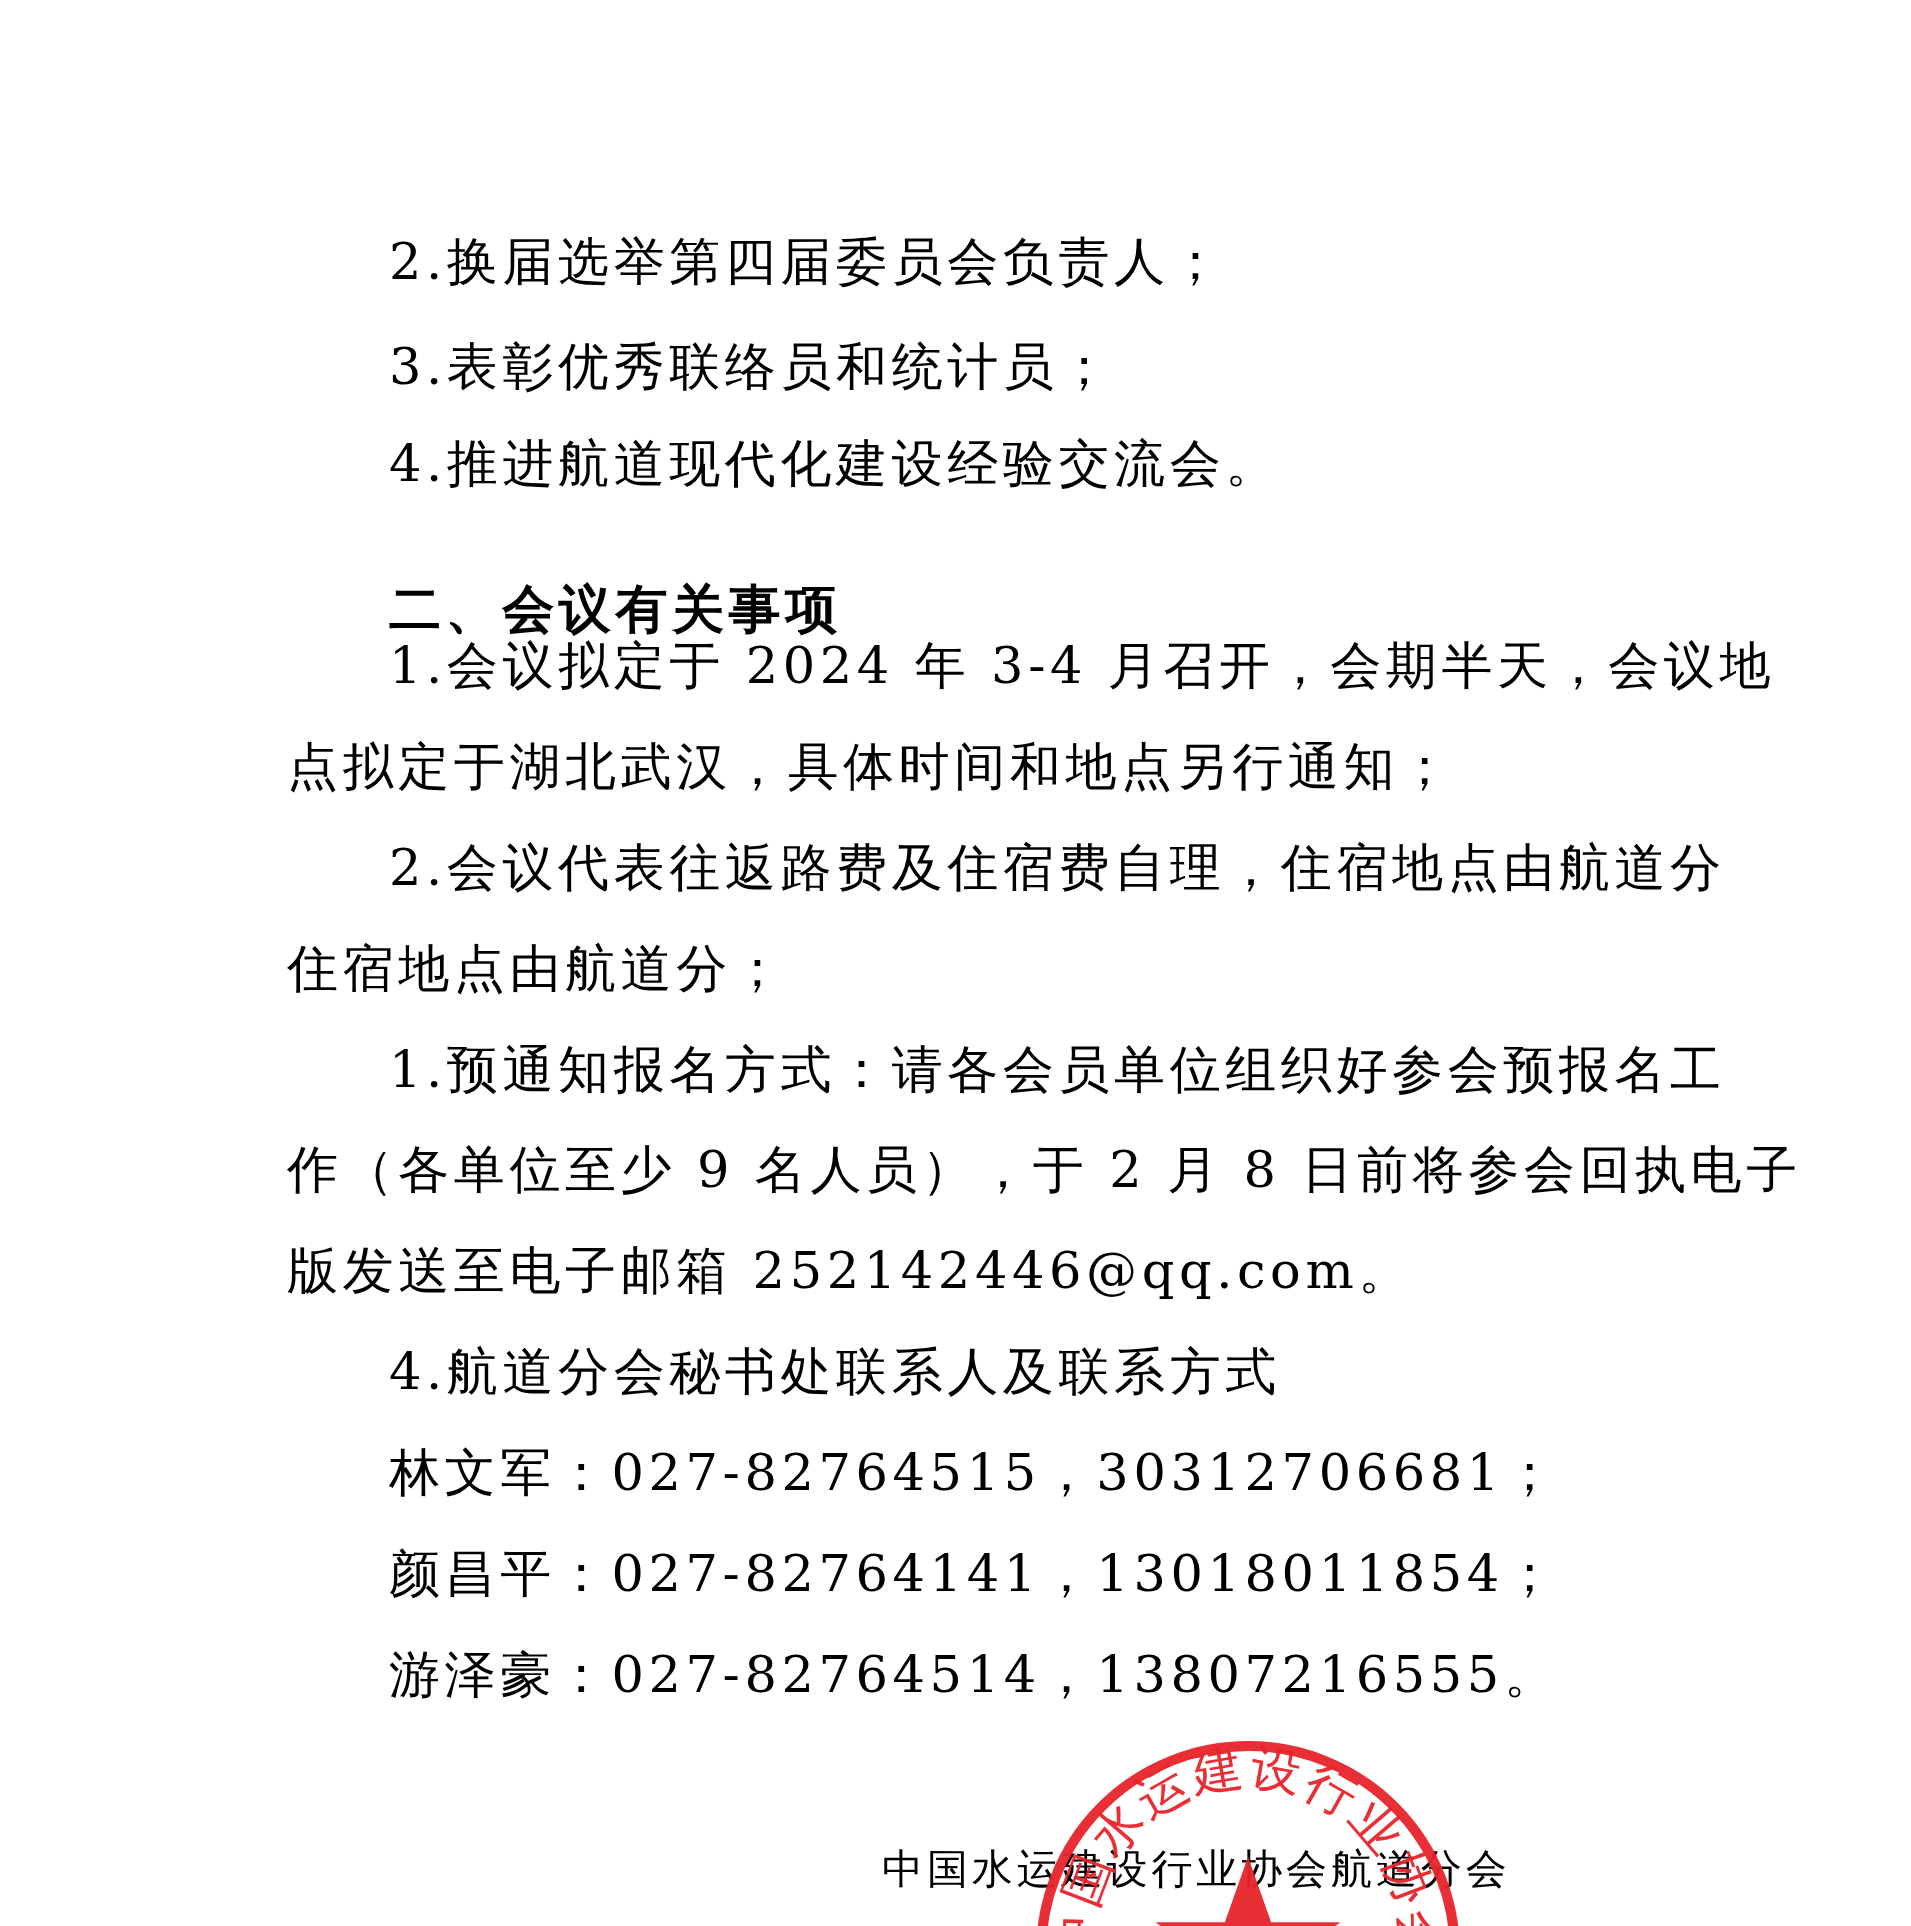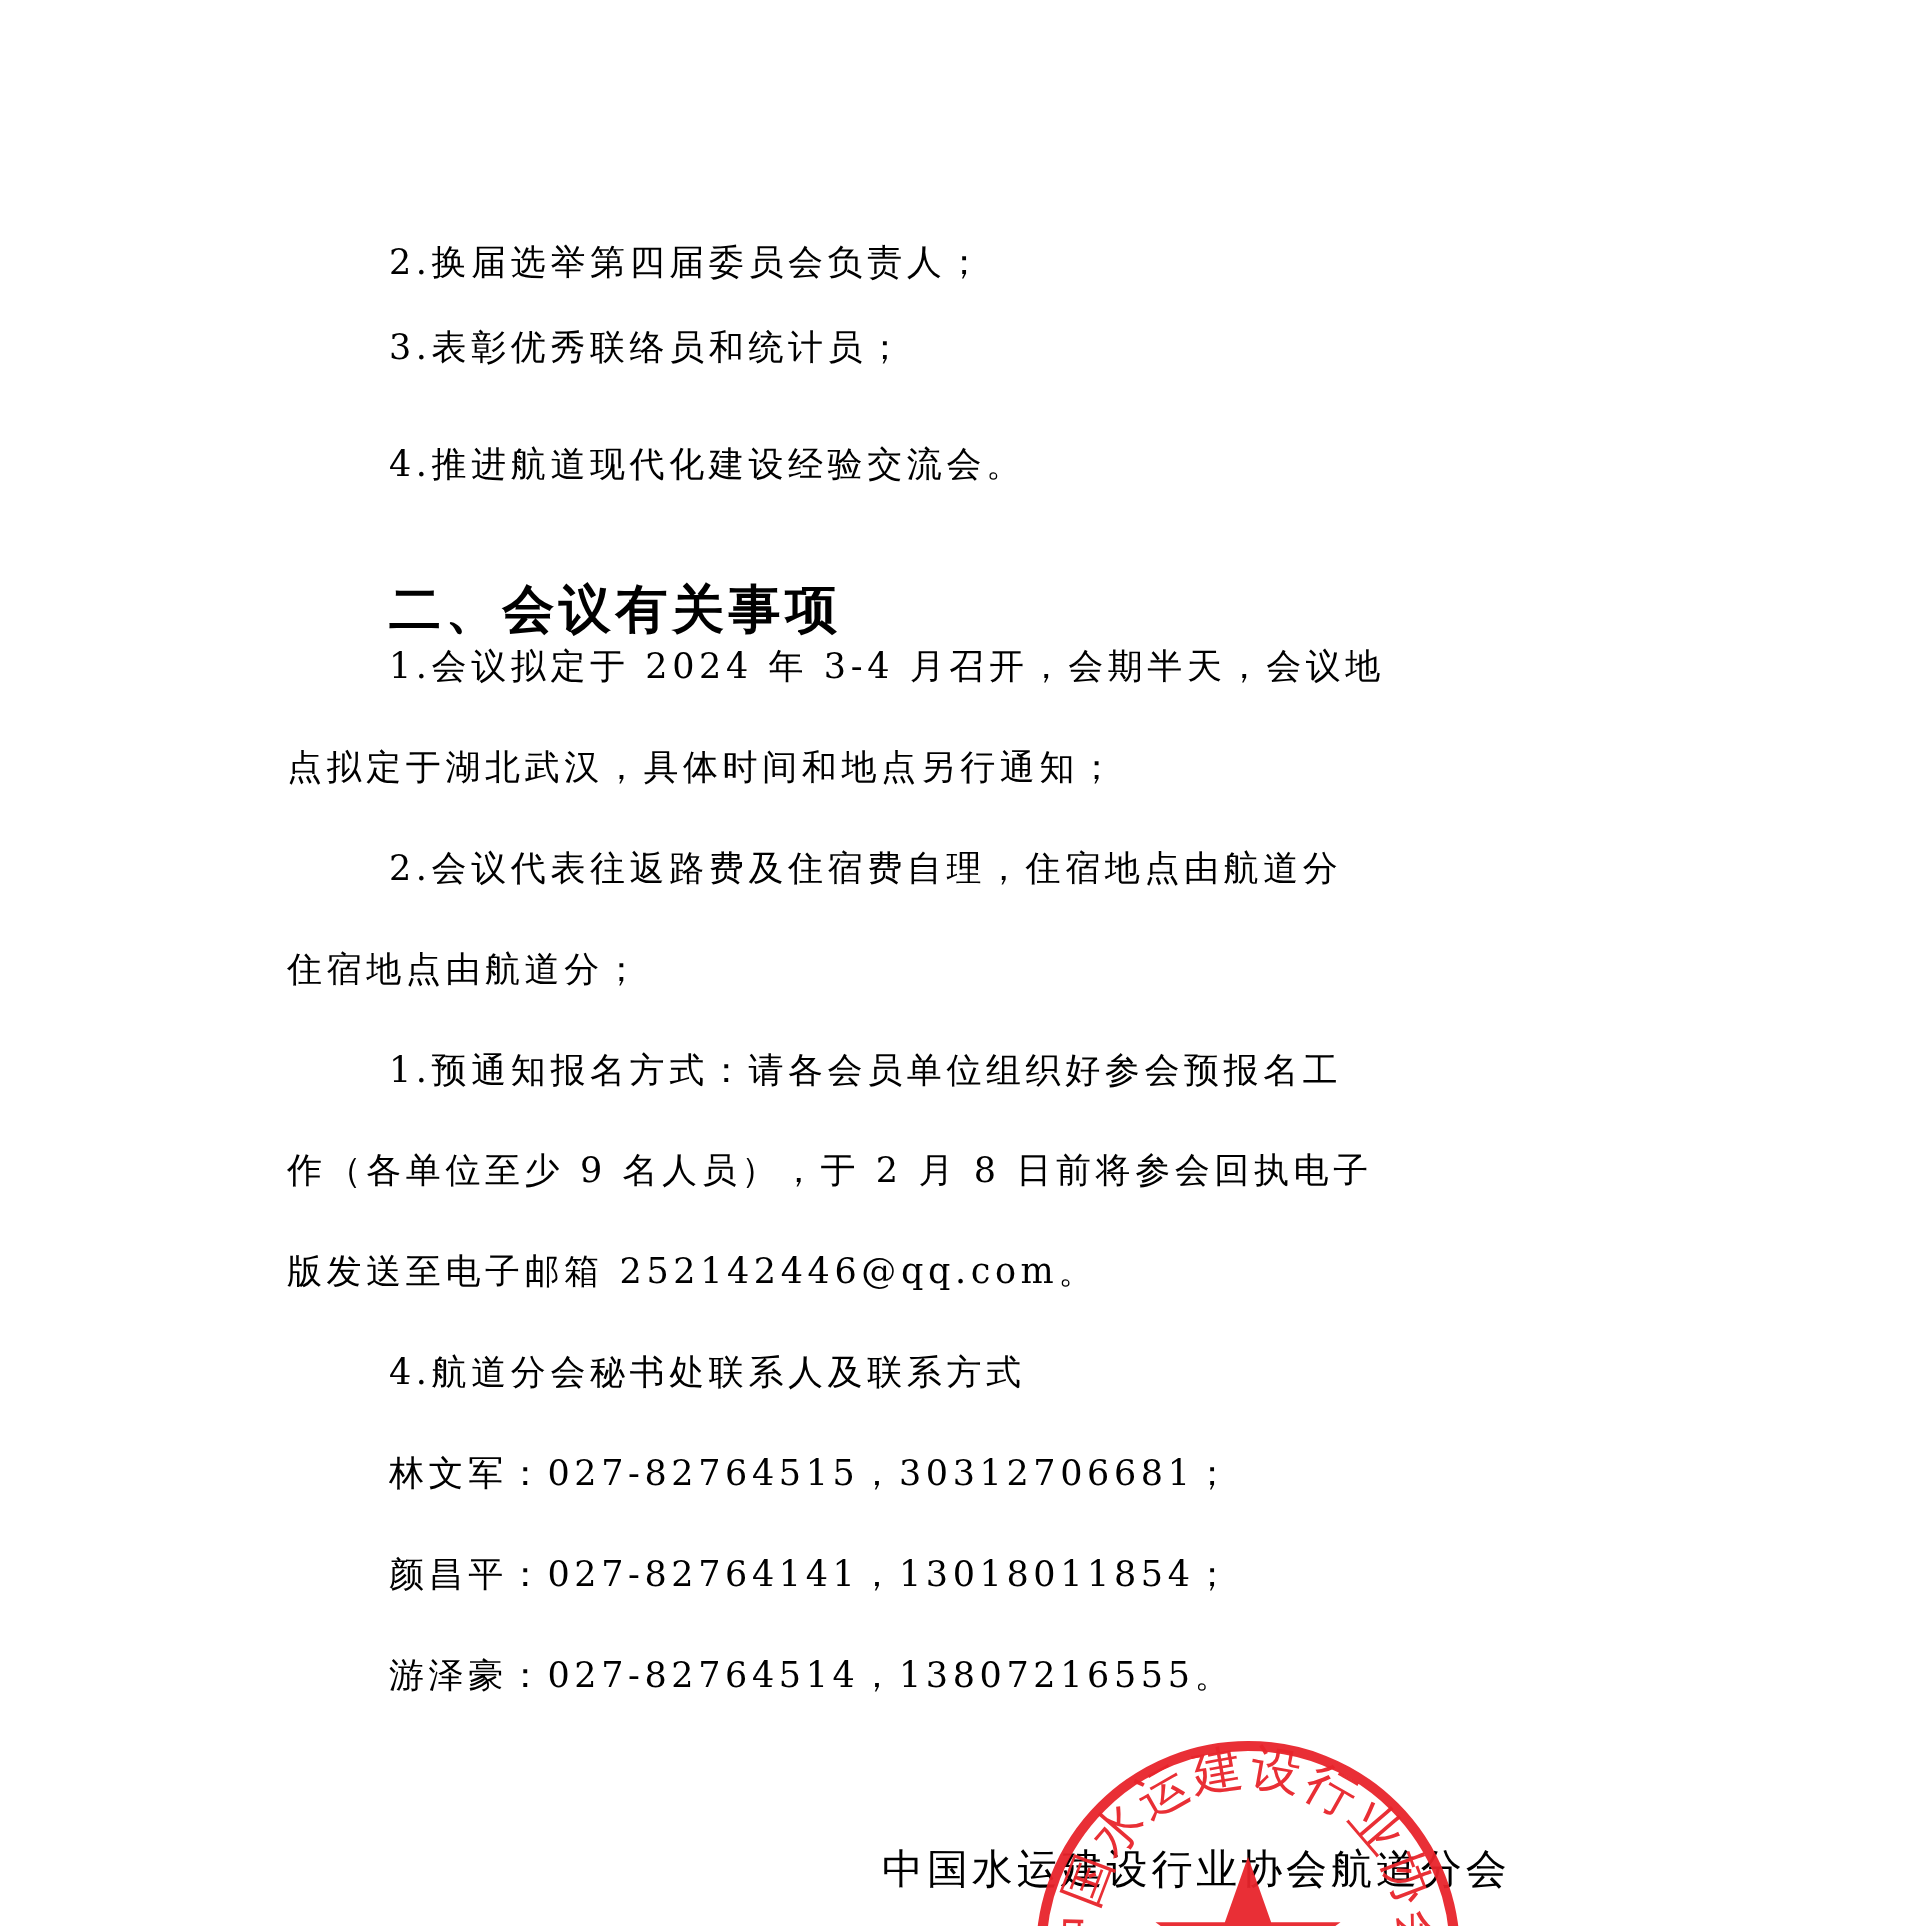--- a/index.html
+++ b/index.html
@@ -1,33 +1,33 @@
 <!DOCTYPE html>
 <html style="font-size:6.2px"><head>
 <meta charset="utf-8">
 <style>
   html, body { margin: 0; padding: 0; background: #ffffff; }
   body { width: 1911px; height: 2703px; position: relative; overflow: hidden;
          font-family: "DejaVu Serif", "Liberation Serif", serif; color: #000; }
-  .line { position: absolute; left: 0; white-space: nowrap; font-size: 35px; line-height: 62px; letter-spacing: 4.6px; }
+  .line { position: absolute; left: 0; white-space: nowrap; font-size: 51px; line-height: 62px; letter-spacing: 4.6px; }
   .ind { left: 389px; }
   .full { left: 287px; }
   .heading { font-family: "DejaVu Sans", "Liberation Sans", sans-serif; font-weight: bold; font-size: 52px; margin-top: 44px; }
   .sig { position: absolute; white-space: nowrap; font-size: 41px; line-height: 62px; letter-spacing: 3.9px; }
   .stamp { position: absolute; left: 1036px; top: 1741px; width: 424px; height: 424px; }
   .stamp-ring { position: absolute; inset: 0; border-radius: 50%; border: 10.8px solid #e8242b; box-sizing: border-box; opacity: 0.95; }
   .stamp svg { position: absolute; inset: 0; width: 100%; height: 100%; }
 </style>
 </head>
 <body>
 
 <div>
 
   <div class="line ind" style="top:231px">2.换届选举第四届委员会负责人；</div>
-  <div class="line ind" style="top:316px">3.表彰优秀联络员和统计员；</div>
+  <div class="line ind" style="top:336px">3.表彰优秀联络员和统计员；</div>
   <div class="line ind" style="top:433px">4.推进航道现代化建设经验交流会。</div>
 
   <div class="line ind heading" style="top:534px">二、会议有关事项</div>
 
   <div class="line ind" style="top:635px">1.会议拟定于 2024 年 3-4 月召开，会期半天，会议地</div>
   <div class="line full" style="top:736px">点拟定于湖北武汉，具体时间和地点另行通知；</div>
 
   <div class="line ind" style="top:837px">2.会议代表往返路费及住宿费自理，住宿地点由航道分</div>
   <div class="line full" style="top:938px">住宿地点由航道分；</div>
 

